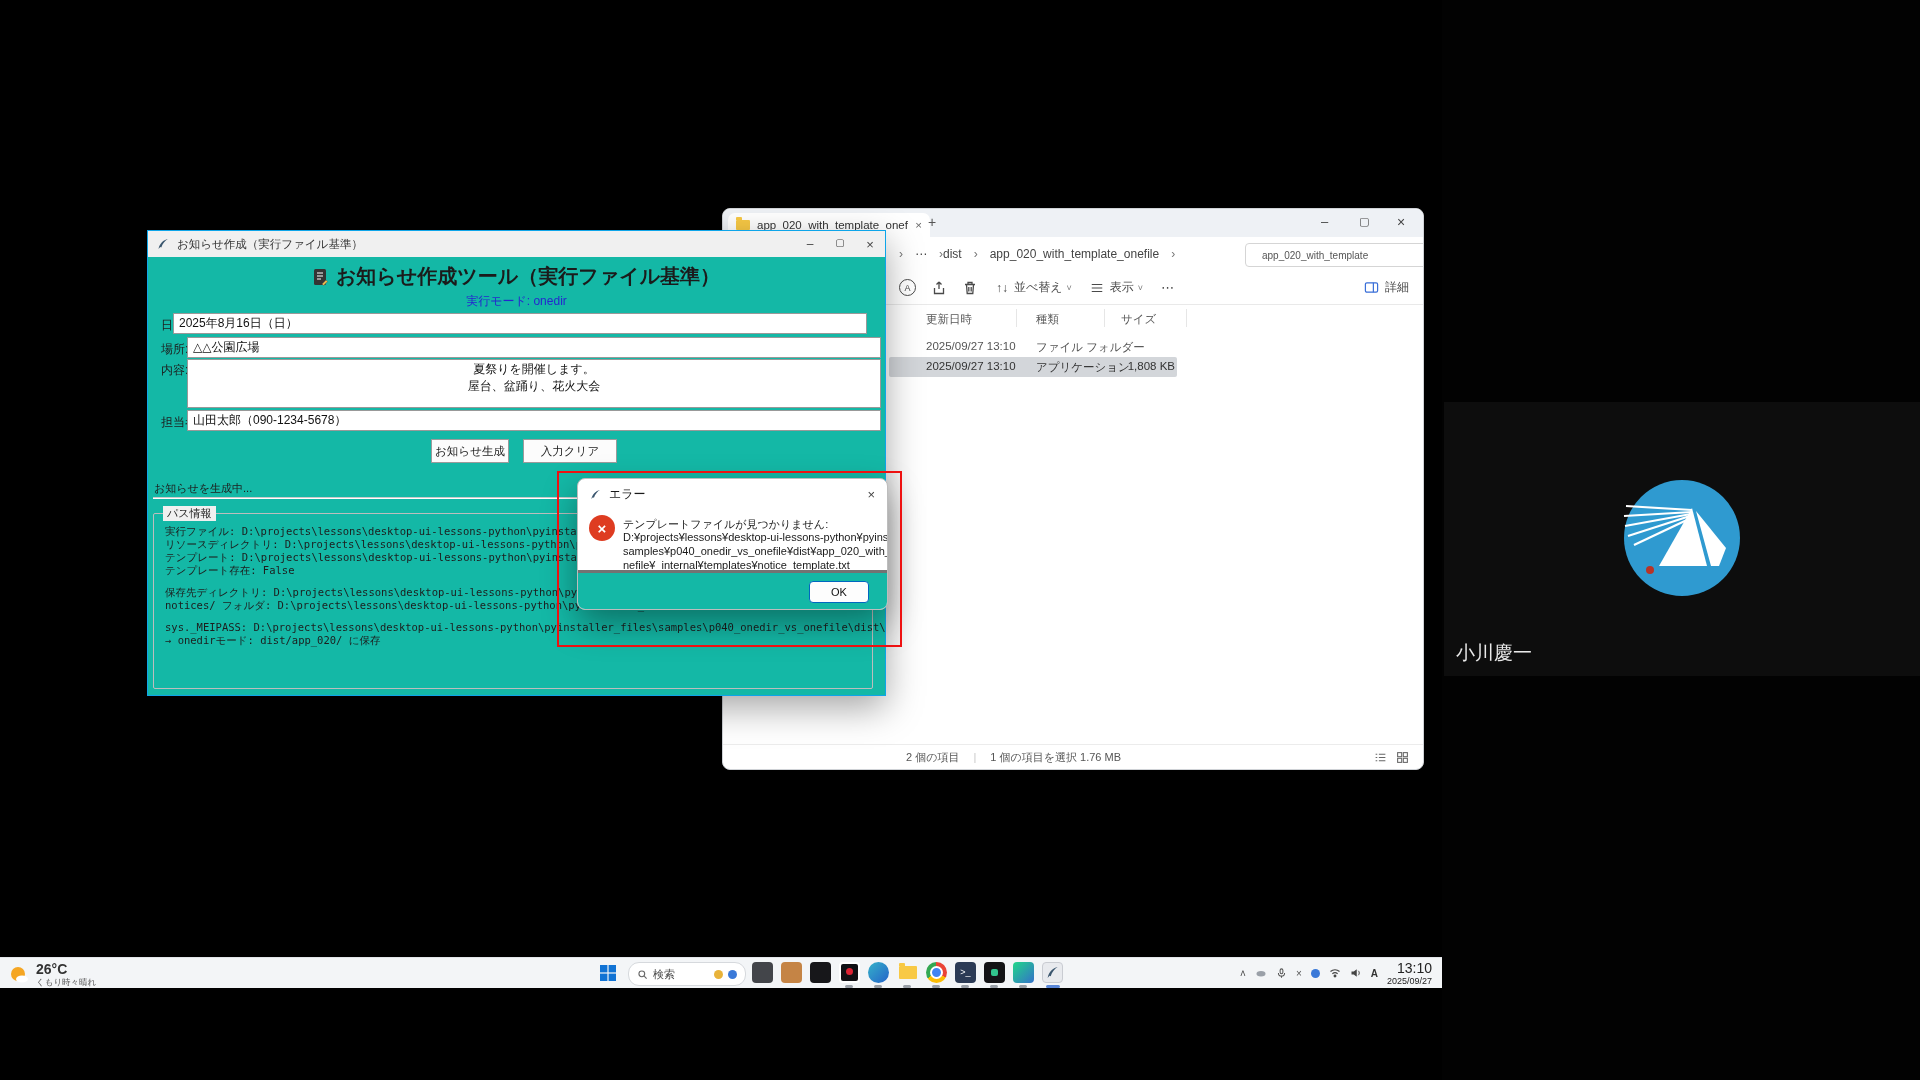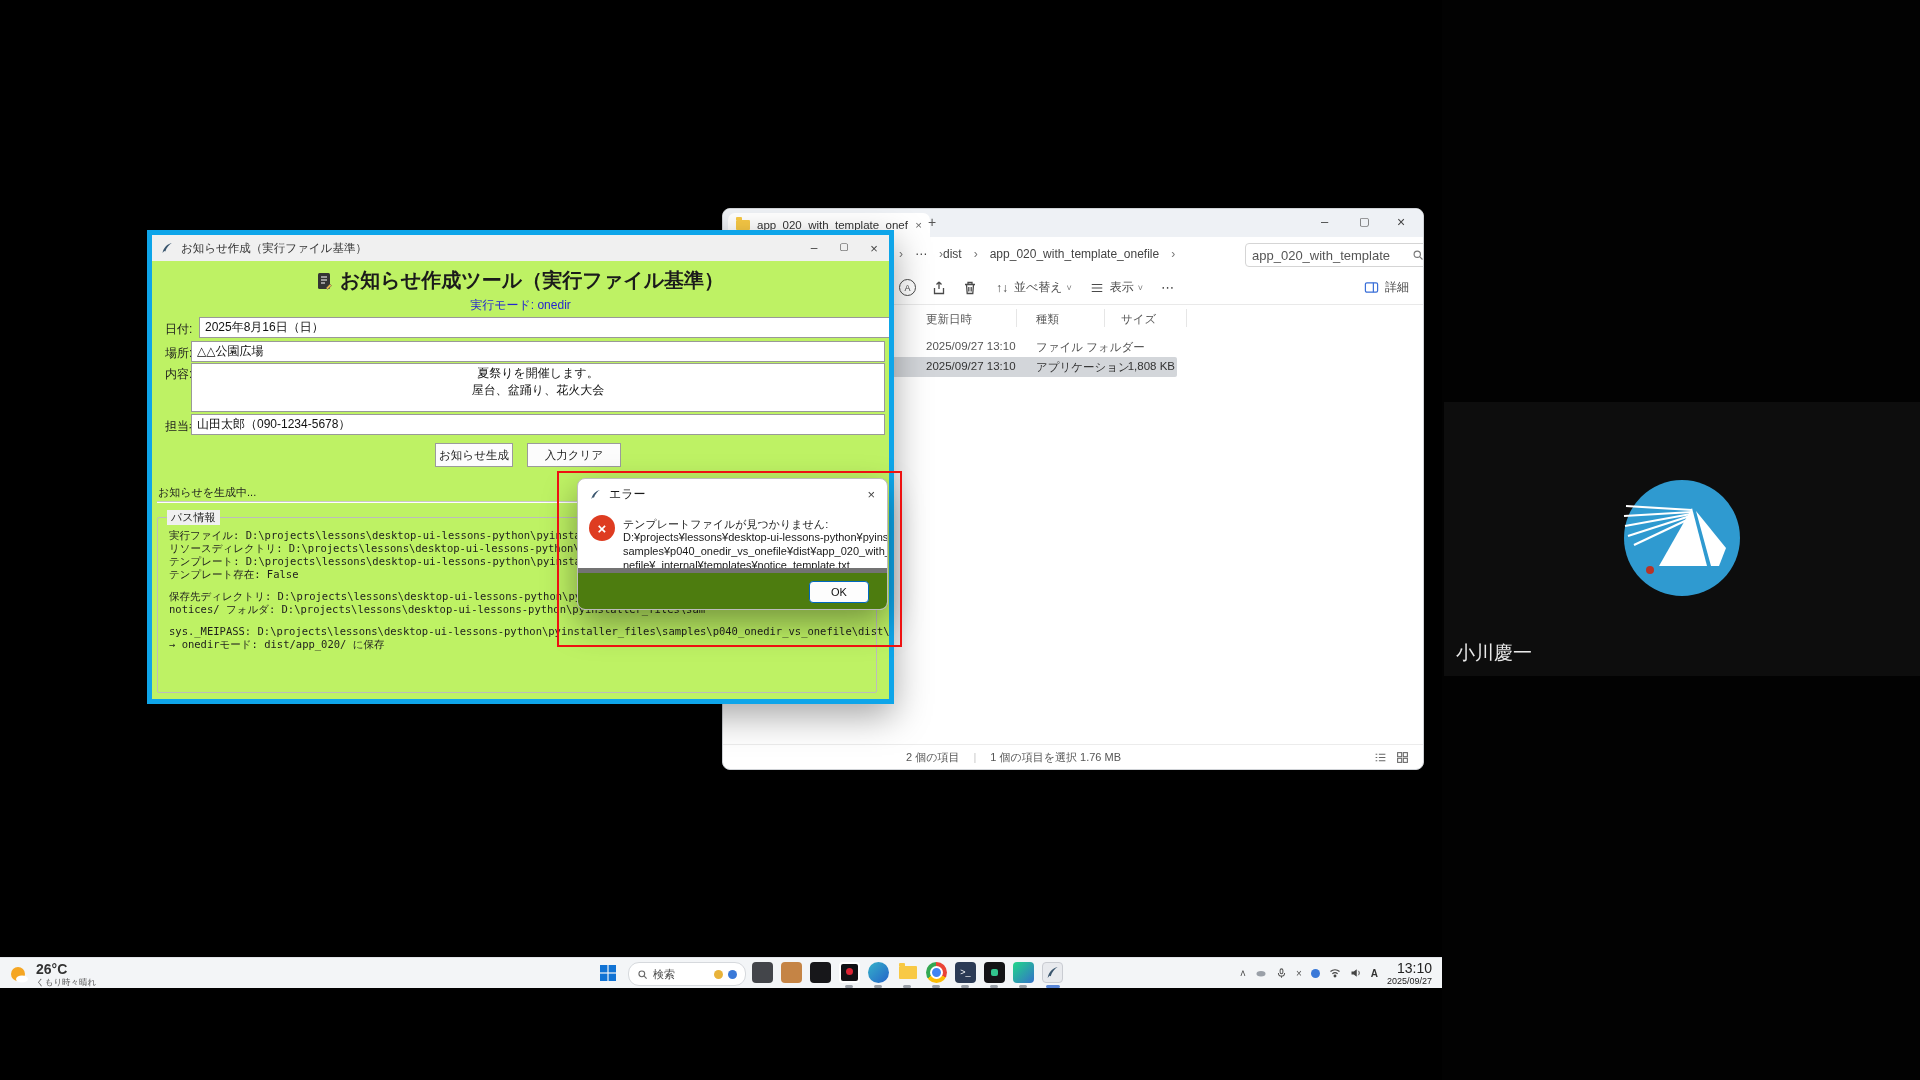--- a/index.html
+++ b/index.html
@@ -16,41 +16,41 @@
   #pc-stripe{position:absolute;left:0;top:43px;width:44px;bottom:27px;background:#f7f8fa;border-right:1px solid #ebecf0}
   #pc-status{position:absolute;left:0;bottom:0;width:100%;height:27px;background:#f7f8fa;border-top:1px solid #ebecf0;font-size:12px;color:#494b57}
 
   
   #ex{position:absolute;left:722px;top:208px;width:700px;height:560px;background:#fff;border:1px solid #cfd2d6;border-radius:8px;box-shadow:0 10px 30px rgba(0,0,0,.30);overflow:hidden}
   #ex-tabs{position:absolute;left:0;top:0;width:100%;height:28px;background:#eef1f5}
   #ex-tab{position:absolute;left:5px;top:4px;width:186px;height:24px;background:#fff;border-radius:7px 7px 0 0;display:flex;align-items:center;gap:7px;padding:0 8px;font-size:11.5px;color:#333}
   .foldico{width:14px;height:10px;background:#f8c945;border-radius:1px;position:relative;flex:0 0 auto}
   .foldico::before{content:"";position:absolute;top:-3px;left:0;width:6px;height:3px;background:#f8c945;border-radius:1px 1px 0 0}
   #ex-addr{position:absolute;left:0;top:28px;width:100%;height:34px;background:#fff;display:flex;align-items:center;font-size:12px;color:#444}
-  #ex-search{position:absolute;left:522px;top:6px;width:172px;height:22px;border:1px solid #d5d5d5;border-radius:4px;display:flex;align-items:center;font-size:13px;color:#555;padding:0 6px;justify-content:space-between}
+  #ex-search{position:absolute;left:522px;top:6px;width:172px;height:22px;border:1px solid #d5d5d5;border-radius:4px;display:flex;align-items:center;font-size:10px;color:#555;padding:0 16px;justify-content:space-between}
   #ex-toolbar{position:absolute;left:0;top:62px;width:100%;height:33px;border-bottom:1px solid #e9e9e9;display:flex;align-items:center;color:#4a4a4a;font-size:12px}
   .circA{width:15px;height:15px;border:1.2px solid #4a4a4a;border-radius:50%;font-size:9px;display:flex;align-items:center;justify-content:center}
   #ex-heads{position:absolute;left:0;top:98px;width:100%;height:24px;font-size:11.5px;color:#5a5a5a}
   .colsep{position:absolute;top:2px;width:1px;height:18px;background:#e6e6e6}
   .exrow{position:absolute;height:20px;font-size:11.5px;color:#333}
   #ex-sel{position:absolute;left:166px;top:148px;width:288px;height:20px;background:#d3d6da;border-radius:2px}
   #ex-status{position:absolute;left:0;bottom:0;width:100%;height:24px;border-top:1px solid #ececec;display:flex;align-items:center;font-size:11px;color:#555}
 
   
-  #tk{position:absolute;left:147px;top:230px;width:737px;height:464px;background:#bef264;border:5px solid #0ea5e9;box-shadow:0 12px 34px rgba(0,0,0,.35);overflow:hidden}
+  #tk{position:absolute;left:147px;top:230px;width:737px;height:464px;background:#14b8a6;border:1px solid #0ea5e9;box-shadow:0 12px 34px rgba(0,0,0,.35);overflow:hidden}
   #tk-title{position:absolute;left:0;top:0;width:100%;height:26px;background:#f0f0f0;display:flex;align-items:center;font-size:11.5px;color:#333}
   .tkbtn{width:30px;text-align:center;color:#444;font-size:12px}
   .tklabel{position:absolute;font-size:12px;color:#1d1d1d}
   .tkentry{position:absolute;background:#fff;border:1px solid #999;font-size:12px;color:#111;display:flex;align-items:center;padding:0 5px;white-space:pre}
   .tkbtn2{position:absolute;height:22px;background:#fcfcfc;border:1px solid #9b9b9b;font-size:11.5px;color:#1d1d1d;display:flex;align-items:center;justify-content:center}
   .pline{position:absolute;left:17px;font-size:10.5px;color:#1d1d1d;font-family:"DejaVu Sans Mono","DejaVu Sans",monospace;white-space:pre}
 
   
   #dlg{position:absolute;left:577px;top:478px;width:309px;height:130px;background:#fff;border:1px solid #bdbdbd;border-radius:8px;box-shadow:0 14px 34px rgba(0,0,0,.38);overflow:hidden}
-  #dlg-foot{position:absolute;left:0;bottom:0;width:100%;height:36px;background:#4d7c0f;border-top:5px solid #737373}
+  #dlg-foot{position:absolute;left:0;bottom:0;width:100%;height:36px;background:#14b8a6;border-top:3px solid #737373}
   #okbtn{position:absolute;right:18px;top:8px;width:58px;height:20px;background:#fdfdfd;border:1.4px solid #0067c0;border-radius:4px;font-size:11px;color:#111;display:flex;align-items:center;justify-content:center}
   #errico{position:absolute;left:11px;top:36px;width:26px;height:26px;border-radius:50%;background:#de3c21;color:#fff;display:flex;align-items:center;justify-content:center;font-size:15px;font-weight:bold}
   .dmsg{position:absolute;left:45px;font-size:11px;color:#1a1a1a;white-space:pre}
 
   #redbox{position:absolute;left:557px;top:471px;width:341px;height:172px;border:2.5px solid #ee1111;z-index:45;pointer-events:none}
 
   
   #tb{position:absolute;left:0;top:957px;width:1442px;height:30px;background:#f3f5f7;border-top:1px solid #e2e4e8}
   .tbic{position:absolute;top:4px;width:21px;height:21px;border-radius:4px}
   .runbar{position:absolute;top:27px;width:8px;height:2.5px;border-radius:2px;background:#9aa0a8}
@@ -232,21 +232,21 @@
     <svg width="15" height="18" viewBox="0 0 15 18">
         <rect x="1" y="1" width="12" height="16" rx="1.5" fill="#343434"></rect>
         <path d="M4 5h6M4 8h6M4 11h4" stroke="#fff" stroke-width="1.2"></path>
         <path d="M9 16l4-4 1.6 1.6-4 4z" fill="#e8b84a" stroke="#555" stroke-width=".5"></path>
       </svg>
     <span style="font-size:20px;font-weight:600;color:#1b1b1b">お知らせ作成ツール（実行ファイル基準）</span>
   </div>
   <div class="abs" style="left:0;top:62px;width:100%;text-align:center;font-size:12px;color:#2626cf">実行モード: onedir</div>
 
   <div class="tklabel" style="left:13px;top:86px">日付:</div>
-  <div class="tkentry" style="left:47px;top:82px;width:682px;height:19px">2025年8月16日（日）</div>
+  <div class="tkentry" style="left:25px;top:82px;width:682px;height:19px">2025年8月16日（日）</div>
   <div class="tklabel" style="left:13px;top:110px">場所:</div>
   <div class="tkentry" style="left:39px;top:106px;width:682px;height:19px">△△公園広場</div>
   <div class="tklabel" style="left:13px;top:131px">内容:</div>
   <div class="tkentry" style="left:39px;top:128px;width:682px;height:46px;align-items:center;flex-direction:column;justify-content:flex-start;padding-top:1px">
     <div>夏祭りを開催します。</div>
     <div>屋台、盆踊り、花火大会</div>
   </div>
   <div class="tklabel" style="left:13px;top:183px">担当者:</div>
   <div class="tkentry" style="left:39px;top:179px;width:682px;height:19px">山田太郎（090-1234-5678）</div>
 

